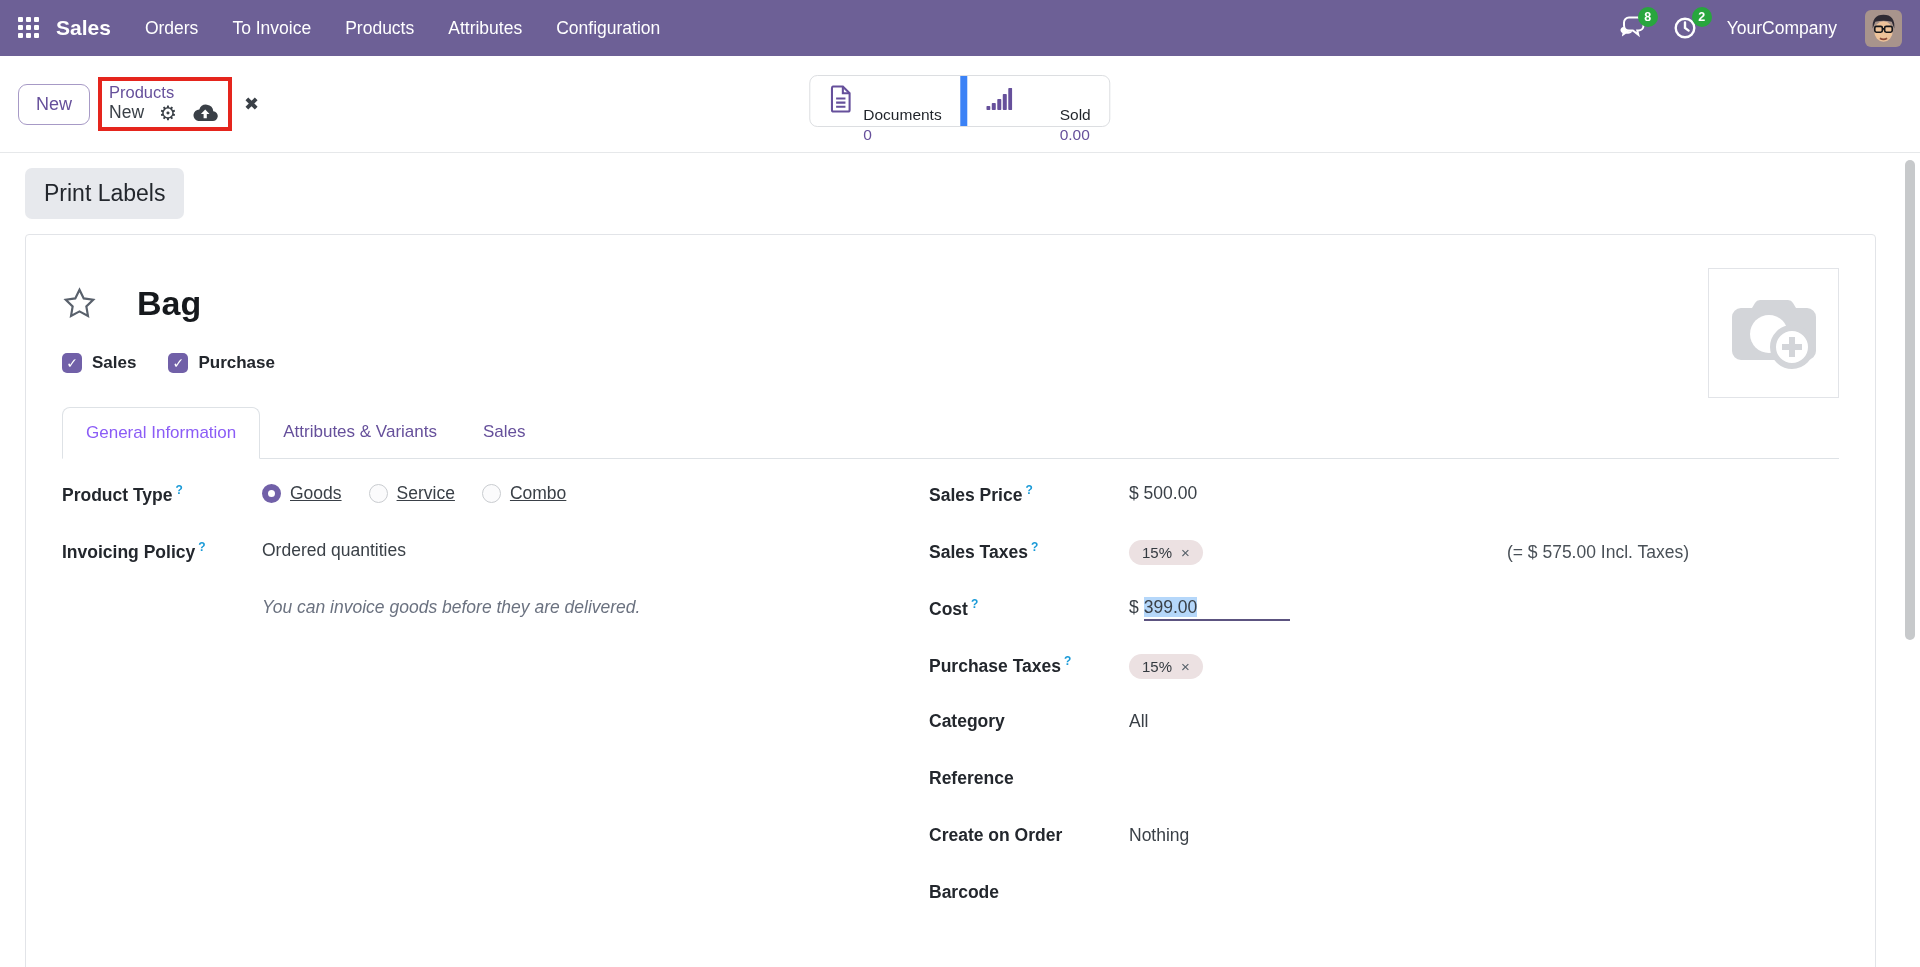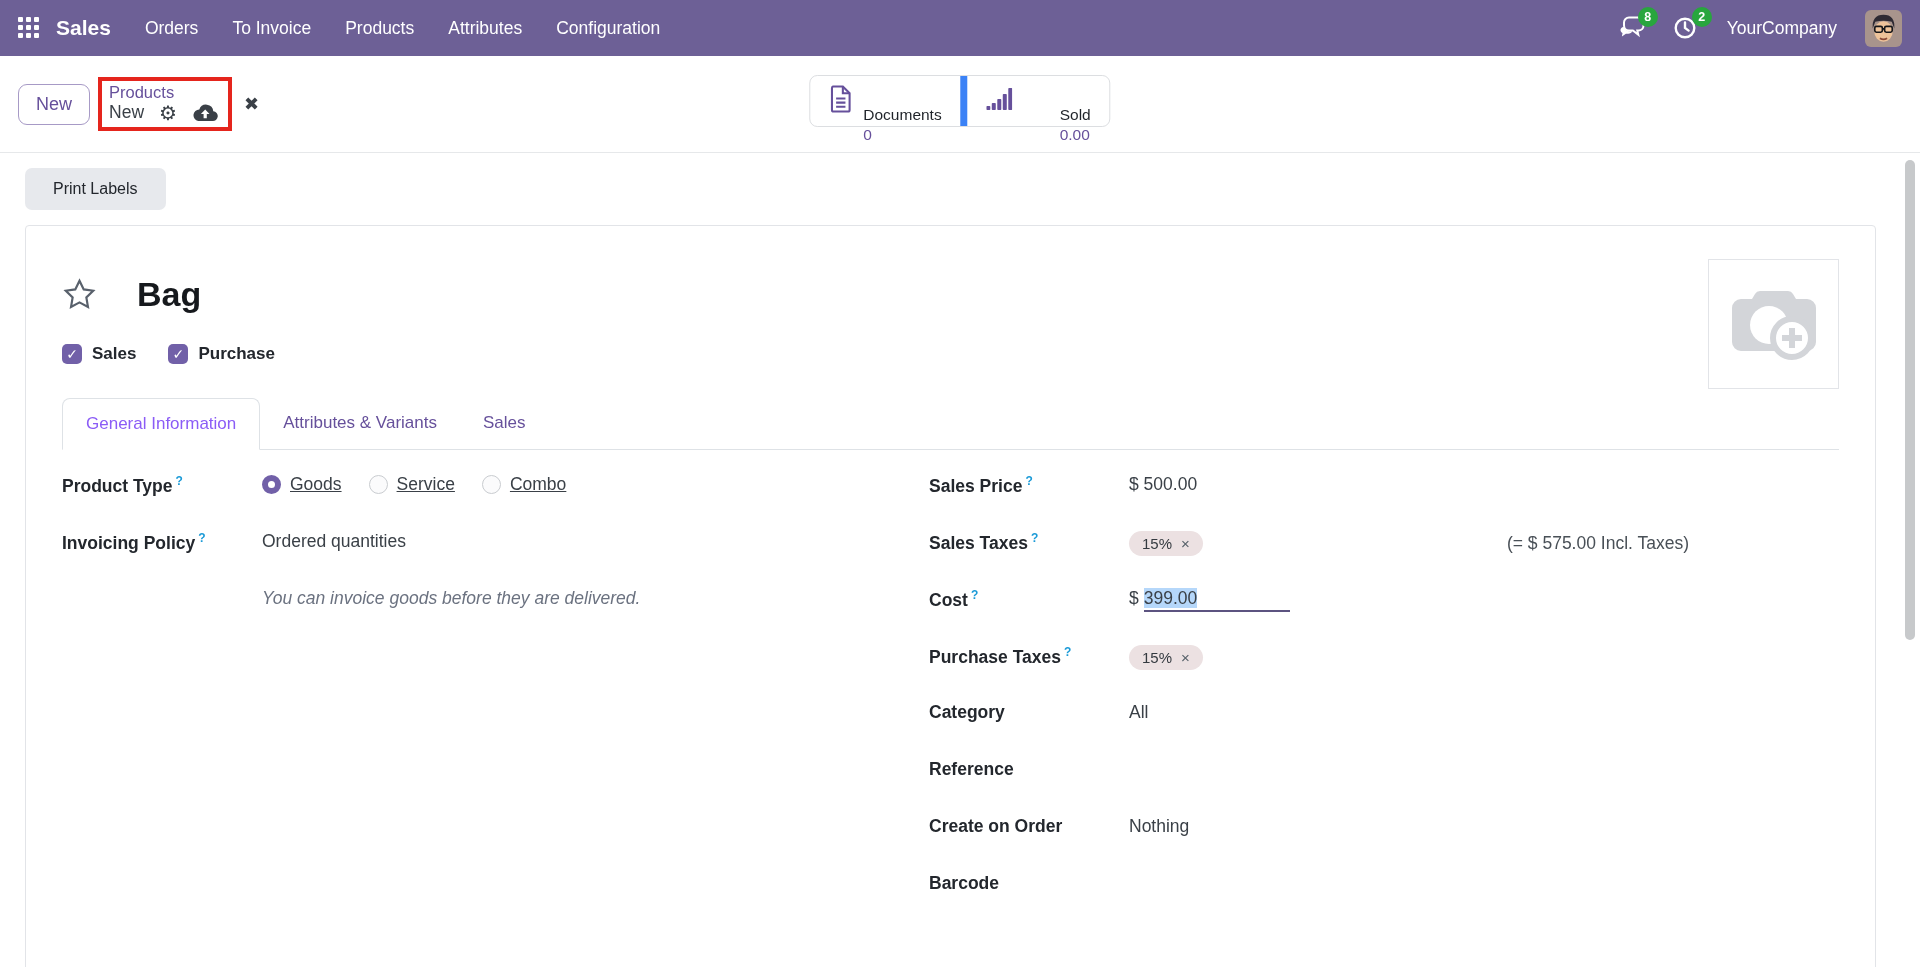--- a/index.html
+++ b/index.html
@@ -38,22 +38,22 @@
   .stat-buttons { position:absolute; left:50%; top:19px; transform:translateX(-50%);
     display:flex; border:1px solid #dcdee1; border-radius:8px; background:#fff; height:52px; }
   .stat-btn { display:flex; align-items:center; gap:11px; padding:0 19px; cursor:pointer; }
   .stat-btn + .stat-btn { border-left:7px solid #3b82f6;gap:47px; }
   .stat-text { display:flex; flex-direction:column; line-height:1.3; font-size:15.5px; }
   .stat-label { color:#1f2329;margin-top:48px; }
   .stat-value { color:#66509b; }
 
   
   .content { padding:15px 0 0 25px; position:relative; }
-  .btn-print { background:#e7e9ed; border:none; border-radius:7px; padding:12px 28px;
-    font-size:16px; color:#23272d; cursor:pointer; }
+  .btn-print { background:#e7e9ed; border:none; border-radius:7px; padding:12px 19px;
+    font-size:23px; color:#23272d; cursor:pointer; }
   .sheet { margin-top:15px; width:1851px; height:790px; border:1px solid #e2e4e8;
     border-radius:4px; background:#fff; padding:41px 36px 0 36px; position:relative; }
 
   .record-label { font-size:17px; color:#23272d; }
   .title-row { display:flex; align-items:center; margin-top:8px; }
   .star { cursor:pointer; display:flex; }
   .title { font-size:34px; font-weight:600; color:#16191d; margin-left:40px; }
   .checkbox-row { display:flex; gap:32px; margin-top:30px; }
   .checkbox { display:flex; align-items:center; gap:10px; cursor:pointer; }
   .checkbox .box { width:20px; height:20px; border-radius:5px; background:#7160a8;

